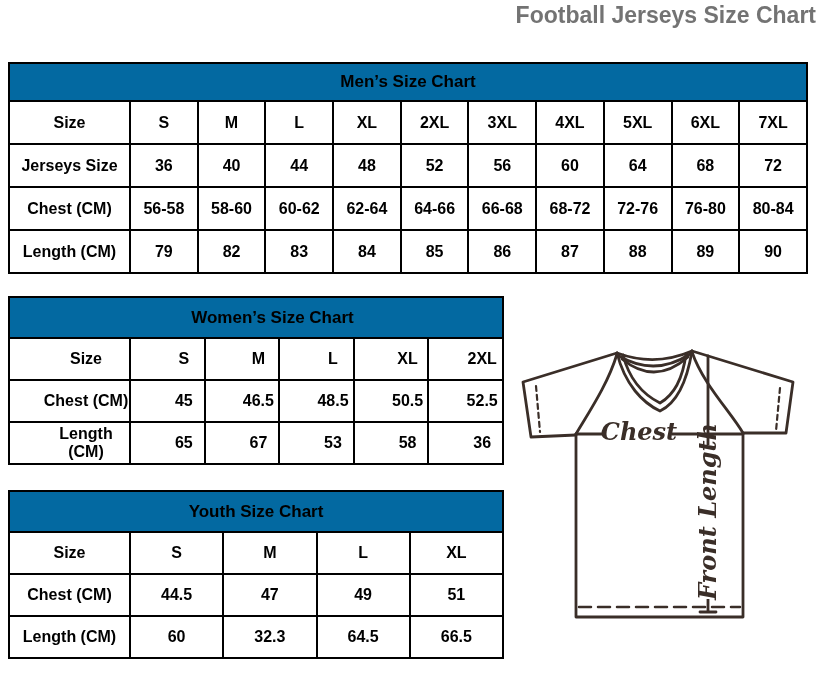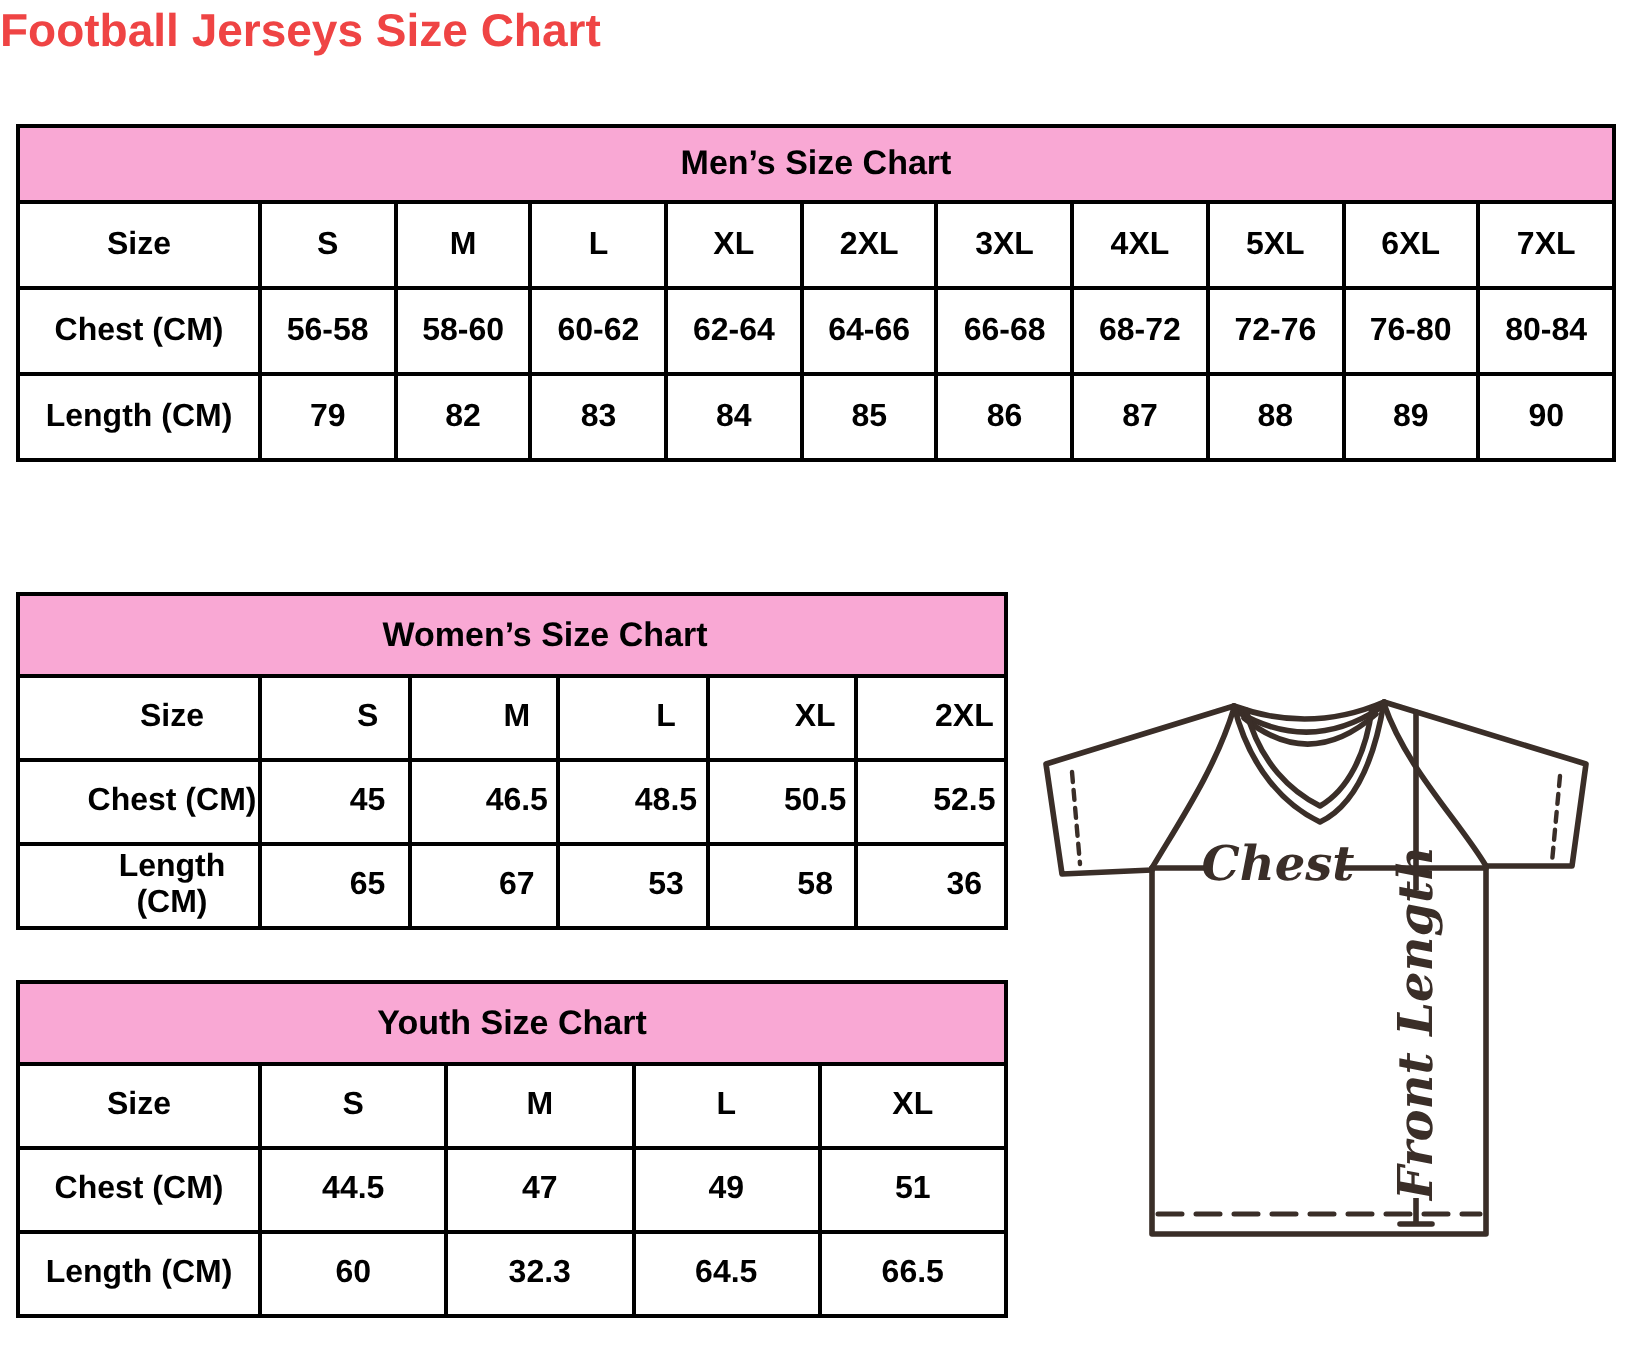--- a/index.html
+++ b/index.html
@@ -2,32 +2,32 @@
 <html><head>
 <meta charset="utf-8">
 <style>
   html,body{margin:0;padding:0;}
   body{
     width:816px;height:675px;background:#fff;position:relative;overflow:hidden;
     font-family:"Liberation Sans","DejaVu Sans",sans-serif;color:#000;
   }
   .page-title{
     position:absolute;top:2px;left:0;width:816px;margin:0;
-    text-align:left;font-size:23px;font-weight:bold;color:#ef4444;
+    text-align:right;font-size:23px;font-weight:bold;color:#737373;
   }
   .tbl{
     position:absolute;border-collapse:collapse;table-layout:fixed;
     background:#fff;
   }
   .tbl td{
     border:2px solid #000;text-align:center;vertical-align:middle;
     font-weight:bold;font-size:16px;padding:0;overflow:hidden;
   }
   .tbl td.ttl{
-    background:#f9a8d4;font-size:17px;
+    background:#0369a1;font-size:17px;
   }
   .tbl col.c0{width:121px;}
   .men{left:8px;top:62px;width:800px;}
   .men td{height:41px;}
   .men td.ttl{height:36px;}
   .women{left:8px;top:296px;width:496px;}
   .women td{height:40px;padding-left:33px;}
   .women td.ttl{height:39px;}
   .youth{left:8px;top:490px;width:496px;border-radius:15px;}
   .youth td{height:40px;}
@@ -68,20 +68,33 @@
         <td>L</td>
         <td>XL</td>
         <td>2XL</td>
         <td>3XL</td>
         <td>4XL</td>
         <td>5XL</td>
         <td>6XL</td>
         <td>7XL</td>
       </tr>
       <tr>
+        <td>Jerseys Size</td>
+        <td>36</td>
+        <td>40</td>
+        <td>44</td>
+        <td>48</td>
+        <td>52</td>
+        <td>56</td>
+        <td>60</td>
+        <td>64</td>
+        <td>68</td>
+        <td>72</td>
+      </tr>
+      <tr>
         <td>Chest (CM)</td>
         <td>56-58</td>
         <td>58-60</td>
         <td>60-62</td>
         <td>62-64</td>
         <td>64-66</td>
         <td>66-68</td>
         <td>68-72</td>
         <td>72-76</td>
         <td>76-80</td>

